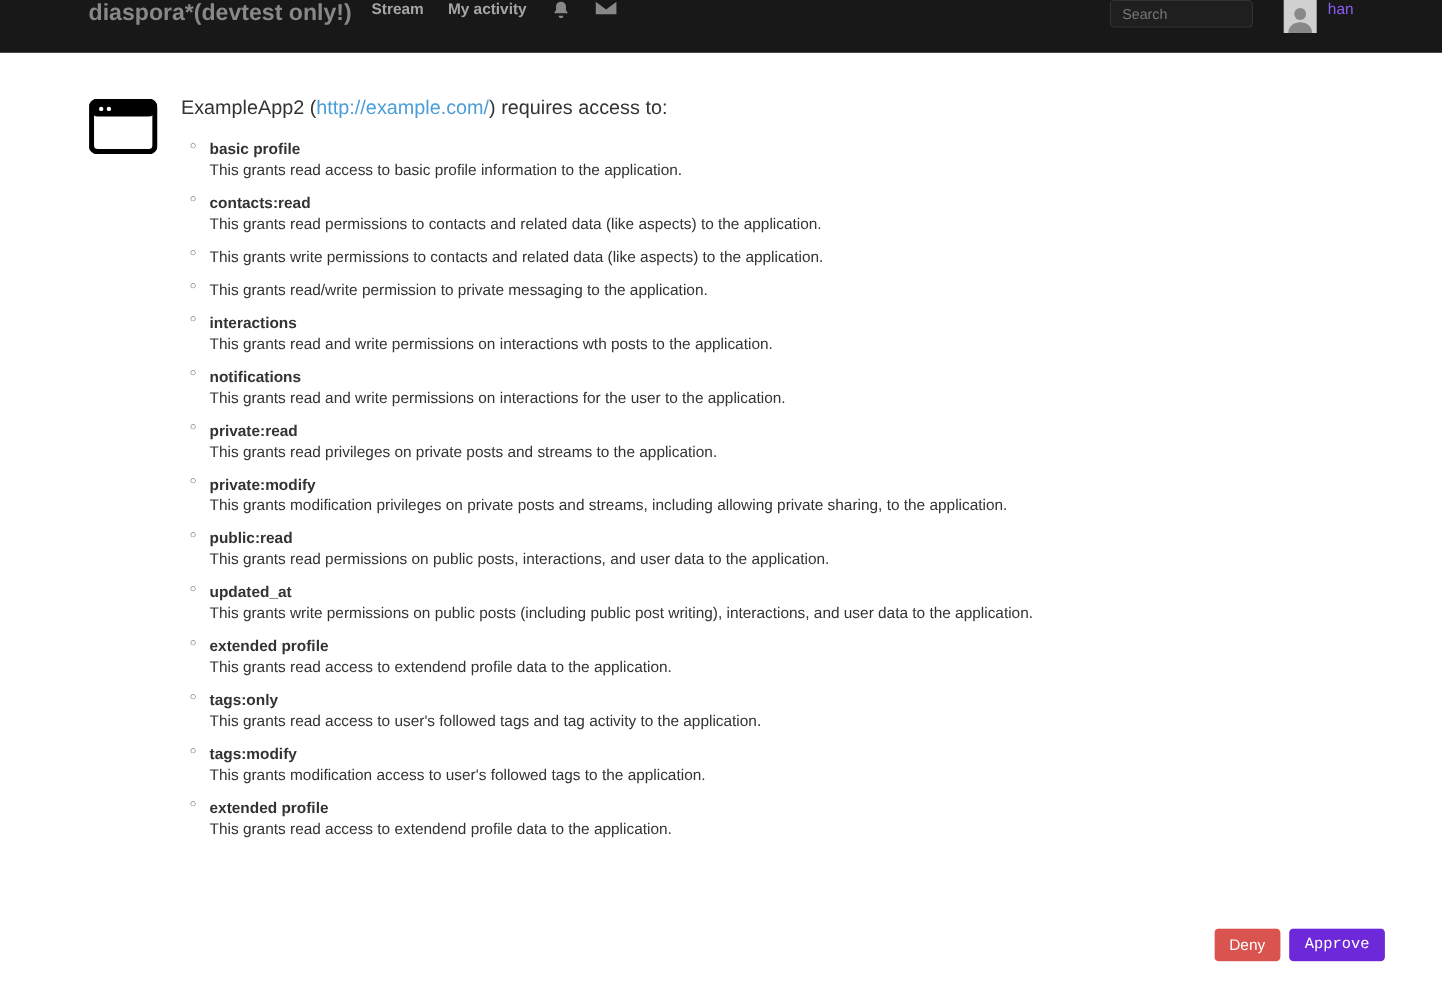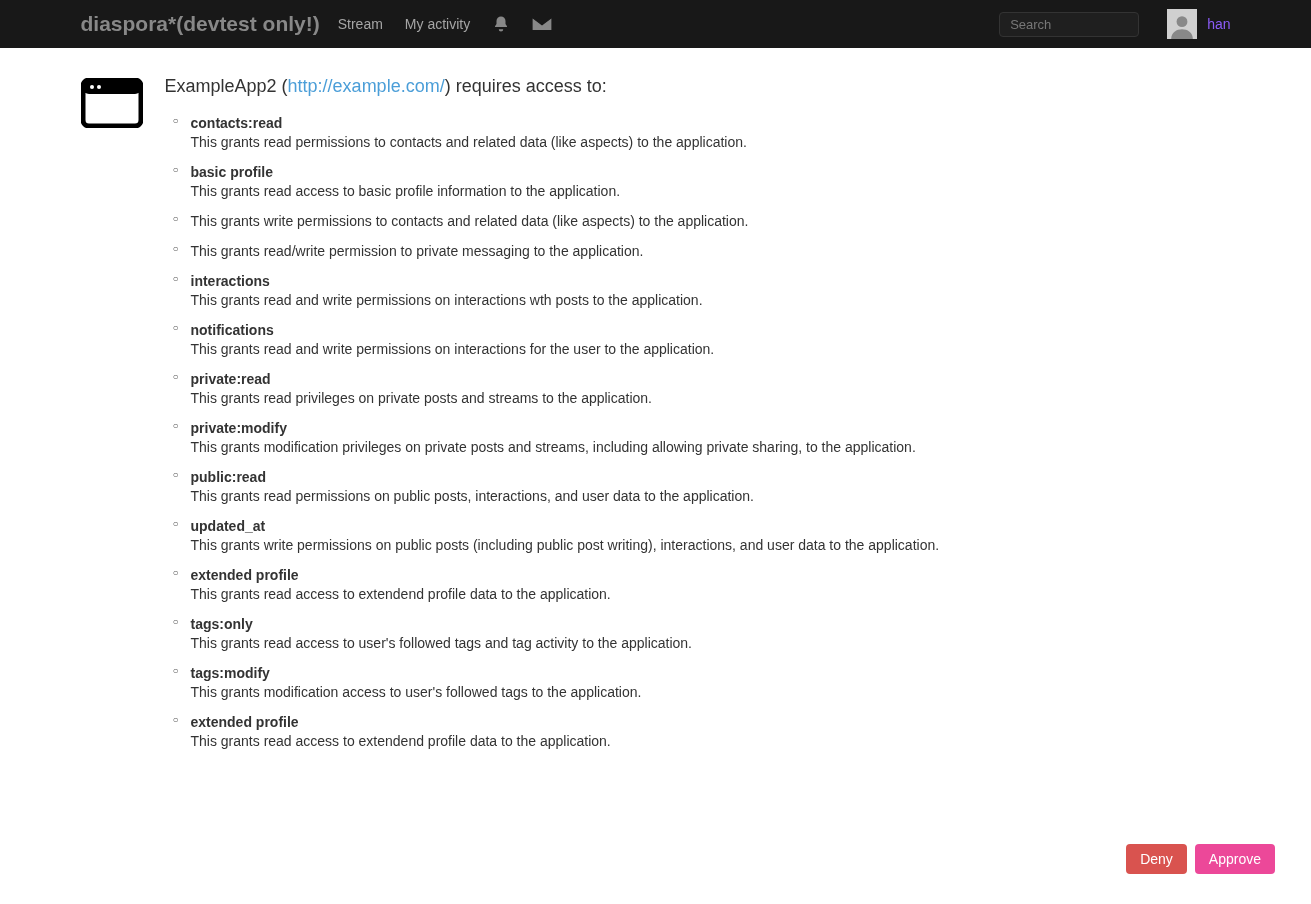--- a/index.html
+++ b/index.html
@@ -10,53 +10,53 @@
     height: 48px;
     display: flex;
     align-items: center;
     padding: 0 20px;
     position: relative;
   }
   .navbar-inner {
     width: 1150px;
     margin: 0 auto;
     display: flex;
-    align-items: center;
+    align-items: flex-start;
     height: 100%;
   }
   .brand {
     color: #888;
     font-size: 21px;
     font-weight: bold;
     margin-right: 18px;
     white-space: nowrap;
   }
   .nav-link {
     color: #a5a5a5;
     font-size: 14px;
-    font-weight: normal;
+    font-weight: bold;
     margin-right: 22px;
     cursor: pointer;
     text-decoration: none;
   }
   .nav-icon {
     color: #999;
     margin-right: 22px;
     cursor: pointer;
     display: inline-flex;
     align-items: center;
   }
   .spacer { flex: 1; }
   .search-box {
     background: #1f1f1f;
     border: 1px solid #333;
     border-radius: 4px;
     color: #888;
     padding: 4px 10px;
-    width: 140px;
+    width: 130px;
     font-size: 13px;
     margin-right: 28px;
   }
   .search-box::placeholder { color: #777; }
   .avatar {
     width: 30px; height: 30px;
     background: #d0d0d0;
     display: inline-flex;
     align-items: flex-end;
     justify-content: center;
@@ -65,21 +65,21 @@
   }
   .username {
     color: #8b5cf6;
     font-size: 14px;
     cursor: pointer;
   }
 
   .container {
     width: 1150px;
     margin: 0 auto;
-    padding-top: 28px;
+    padding-top: 40px;
     display: flex;
   }
   .app-icon-col {
     width: 80px;
     padding-top: 2px;
     margin-right: 4px;
     flex-shrink: 0;
   }
   .content-col { flex: 1; padding-left: 0; }
 
@@ -100,34 +100,34 @@
     top: 0;
     font-size: 10px;
     color: #555;
   }
   .scope-name { font-weight: bold; font-size: 14px; color: #333; display: block; margin-bottom: 3px; }
   .scope-desc { font-size: 14px; color: #333; }
 
   .button-row {
     position: fixed;
     bottom: 30px;
-    right: 36px;
+    right: 52px;
     display: flex;
     gap: 8px;
   }
   .btn {
     border: none;
     border-radius: 4px;
     padding: 7px 14px;
     font-size: 14px;
     color: #fff;
     cursor: pointer;
   }
   .btn-deny { background: #d9534f; }
-  .btn-approve { background: #ec4899; }
+  .btn-approve { background: #6d28d9; font-family: Liberation Mono, monospace; }
 </style>
 </head>
 <body>
 
 <div class="navbar">
   <div class="navbar-inner">
     <span class="brand">diaspora*(devtest only!)</span>
     <a class="nav-link">Stream</a>
     <a class="nav-link">My activity</a>
     <span class="nav-icon">
@@ -161,22 +161,22 @@
         <circle cx="11" cy="9" r="2" fill="#fff"></circle>
         <circle cx="18" cy="9" r="2" fill="#fff"></circle>
       </svg>
     </span>
   </div>
   <div class="content-col">
     <div class="heading">
       <span>ExampleApp2</span><span> (</span><a href="#">http://example.com/</a><span>) requires access to:</span>
     </div>
     <ul class="scopes">
+        <li><span class="scope-name">basic profile</span><span class="scope-desc">This grants read access to basic profile information to the application.</span></li>
         <li><span class="scope-name">contacts:read</span><span class="scope-desc">This grants read permissions to contacts and related data (like aspects) to the application.</span></li>
-        <li><span class="scope-name">basic profile</span><span class="scope-desc">This grants read access to basic profile information to the application.</span></li>
         <li><span class="scope-desc">This grants write permissions to contacts and related data (like aspects) to the application.</span></li>
         <li><span class="scope-desc">This grants read/write permission to private messaging to the application.</span></li>
         <li><span class="scope-name">interactions</span><span class="scope-desc">This grants read and write permissions on interactions wth posts to the application.</span></li>
         <li><span class="scope-name">notifications</span><span class="scope-desc">This grants read and write permissions on interactions for the user to the application.</span></li>
         <li><span class="scope-name">private:read</span><span class="scope-desc">This grants read privileges on private posts and streams to the application.</span></li>
         <li><span class="scope-name">private:modify</span><span class="scope-desc">This grants modification privileges on private posts and streams, including allowing private sharing, to the application.</span></li>
         <li><span class="scope-name">public:read</span><span class="scope-desc">This grants read permissions on public posts, interactions, and user data to the application.</span></li>
         <li><span class="scope-name">updated_at</span><span class="scope-desc">This grants write permissions on public posts (including public post writing), interactions, and user data to the application.</span></li>
         <li><span class="scope-name">extended profile</span><span class="scope-desc">This grants read access to extendend profile data to the application.</span></li>
         <li><span class="scope-name">tags:only</span><span class="scope-desc">This grants read access to user's followed tags and tag activity to the application.</span></li>

